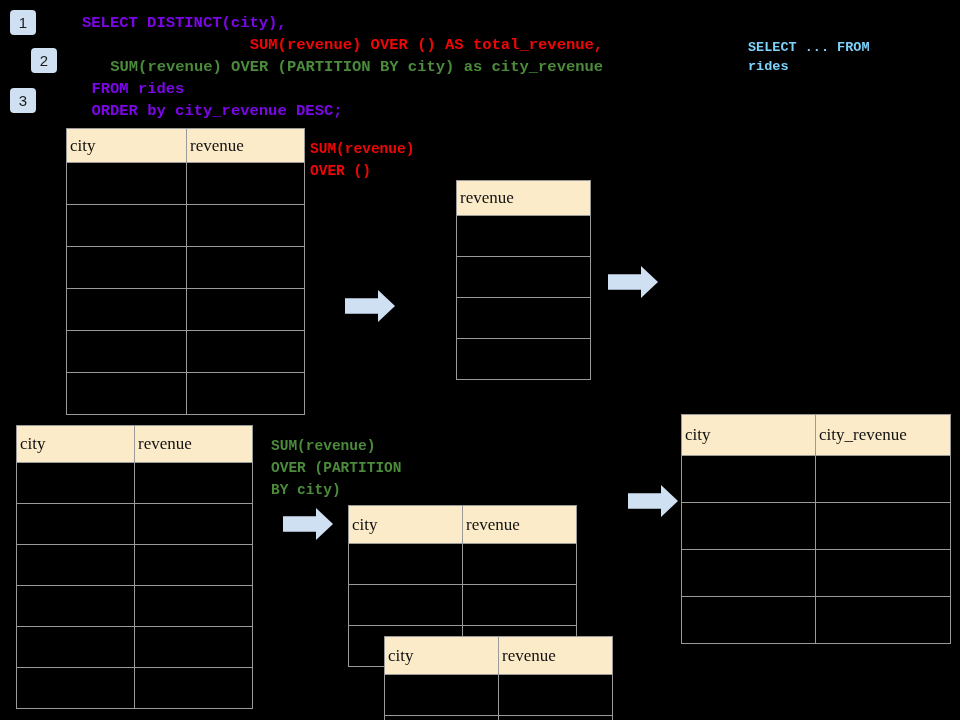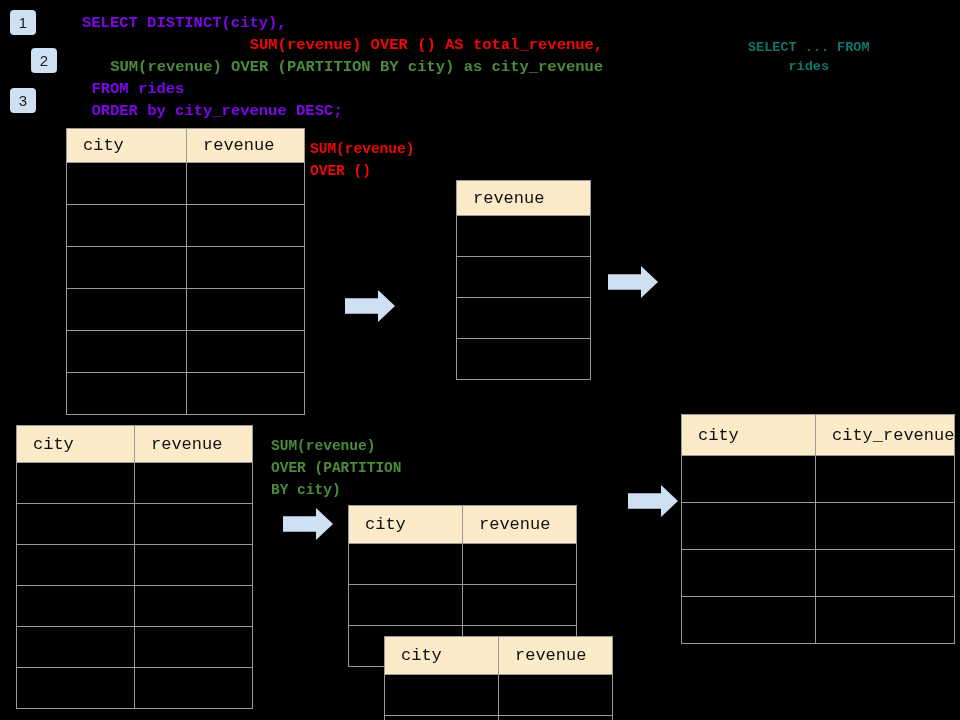--- a/index.html
+++ b/index.html
@@ -78,25 +78,25 @@
     table-layout: fixed;
   }
   .tbl th, .tbl td {
     border: 1px solid #9a9a9a;
     padding: 0;
     margin: 0;
   }
   .tbl th {
     background: #fcebc8;
     color: #111111;
-    font-family: Liberation Mono, monospace;
+    font-family: Liberation Serif, serif;
     font-size: 17px;
     font-weight: normal;
     text-align: left;
-    padding-left: 16px;
+    padding-left: 3px;
   }
   .tbl td {
     background: #000000;
   }
 
   
   .arrow {
     position: absolute;
   }
 </style>
@@ -106,21 +106,21 @@
 <div id="canvas">
 
   <div id="badges">
       <div class="badge" style="left: 10px; top: 10px;">1</div>
       <div class="badge" style="left: 31px; top: 48px;">2</div>
       <div class="badge" style="left: 10px; top: 88px;">3</div>
     </div>
 
   <div class="sql-block" id="sql-block" style="left:82px; top:12px;"><div class="sql-line c-violet" style="padding-left: 0px;">SELECT DISTINCT(city),</div><div class="sql-line c-red" style="padding-left: 28.2px;">SUM(revenue) OVER () AS total_revenue,</div><div class="sql-line c-green" style="padding-left: 28.2px;">SUM(revenue) OVER (PARTITION BY city) as city_revenue</div><div class="sql-line c-violet" style="padding-left: 9.4px;">FROM rides</div><div class="sql-line c-violet" style="padding-left: 9.4px;">ORDER by city_revenue DESC;</div></div>
 
-  <div class="side-note" id="side-note" style="left: 748px; top: 38px; color: #0f766e; text-align: center;">SELECT ... FROM
+  <div class="side-note" id="side-note" style="left: 748px; top: 38px; color: #7dd3fc;">SELECT ... FROM
 rides</div>
 
   <div class="annot red" id="annot-0" style="left: 310px; top: 138px; color: rgb(239, 6, 6);">SUM(revenue)
 OVER ()</div>
   <div class="annot green" id="annot-1" style="left: 271px; top: 435px; color: rgb(75, 139, 59);">SUM(revenue)
 OVER (PARTITION
 BY city)</div>
 
   <div id="tables-layer">
       <table class="tbl" style="left: 66px; top: 128px;">

